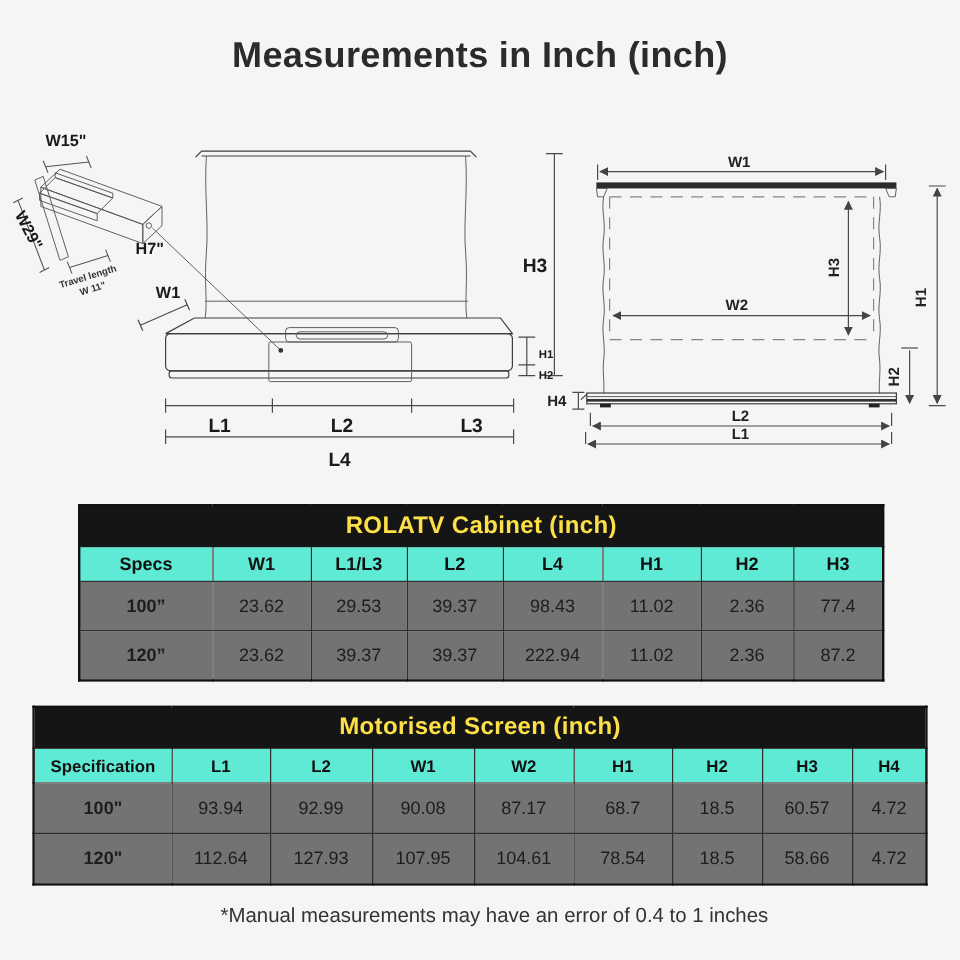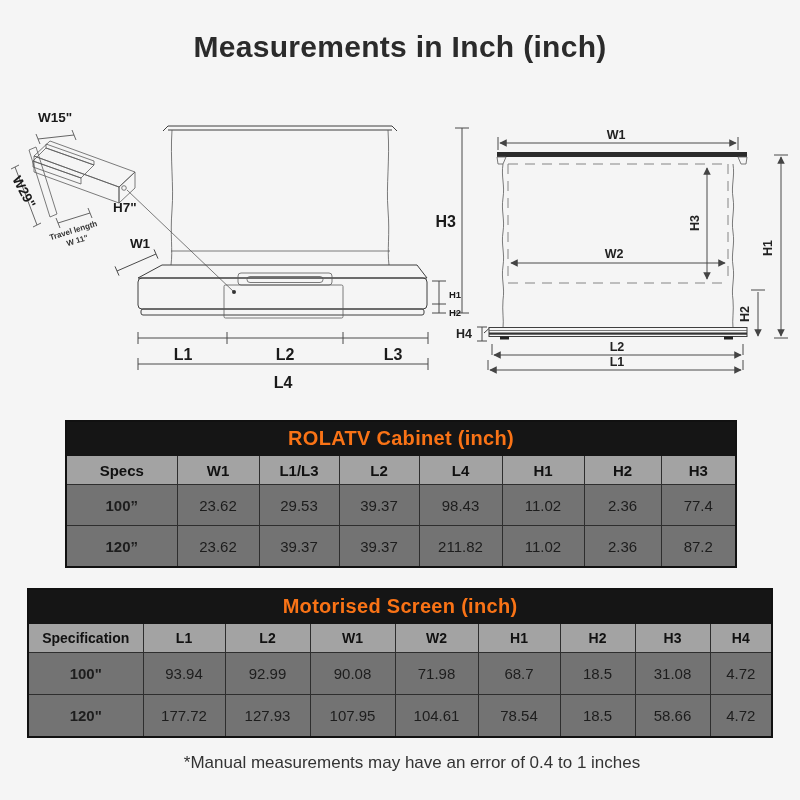--- a/index.html
+++ b/index.html
@@ -28,25 +28,25 @@
 
   table.tbl{
     position:absolute;border-collapse:collapse;table-layout:fixed;
     border:2px solid #111;background:#fcfcfc;
   }
   .tbl th,.tbl td{
     border:1px solid #2e2e2e;text-align:center;vertical-align:middle;
     padding:0;overflow:hidden;white-space:nowrap;
   }
   .tbl tr.titlebar th{
-    background:#151515;color:#f97316;font-size:20px;font-weight:bold;
+    background:#151515;color:#fde047;font-size:20px;font-weight:bold;
     height:33px;border-color:#151515;letter-spacing:.3px;
   }
   .tbl tr.colhead th{
-    background:#a3a3a3;color:#111;font-size:15px;font-weight:bold;height:28px;
+    background:#5eead4;color:#111;font-size:15px;font-weight:bold;height:28px;
   }
   #screen-table tr.colhead th{font-size:14px;}
   .tbl tr.datarow td{font-size:15px;height:40px;background:#737373;color:#1d1d1d;}
   #screen-table tr.datarow td{height:41px;}
   .tbl td.spec{font-weight:bold;font-size:14.5px;}
   #cabinet-table{left:65px;top:420px;width:672px;}
   #screen-table{left:27px;top:588px;width:746px;}
   .footnote{
     position:absolute;top:753px;left:0;width:800px;margin:0;
     text-align:center;font-size:17px;color:#333;padding-left:12px;
@@ -214,21 +214,21 @@
       <td>98.43</td>
       <td>11.02</td>
       <td>2.36</td>
       <td>77.4</td>
     </tr>
     <tr class="datarow">
       <td class="spec">120”</td>
       <td>23.62</td>
       <td>39.37</td>
       <td>39.37</td>
-      <td>211.82</td>
+      <td>222.94</td>
       <td>11.02</td>
       <td>2.36</td>
       <td>87.2</td>
     </tr>
   </tbody>
 </table>
 
 <table class="tbl" id="screen-table">
   <colgroup>
     <col style="width:115px">
@@ -254,29 +254,29 @@
       <th>H1</th>
       <th>H2</th>
       <th>H3</th>
       <th>H4</th>
     </tr>
     <tr class="datarow">
       <td class="spec">100"</td>
       <td>93.94</td>
       <td>92.99</td>
       <td>90.08</td>
-      <td>71.98</td>
+      <td>87.17</td>
       <td>68.7</td>
       <td>18.5</td>
-      <td>31.08</td>
+      <td>60.57</td>
       <td>4.72</td>
     </tr>
     <tr class="datarow">
       <td class="spec">120"</td>
-      <td>177.72</td>
+      <td>112.64</td>
       <td>127.93</td>
       <td>107.95</td>
       <td>104.61</td>
       <td>78.54</td>
       <td>18.5</td>
       <td>58.66</td>
       <td>4.72</td>
     </tr>
   </tbody>
 </table>

